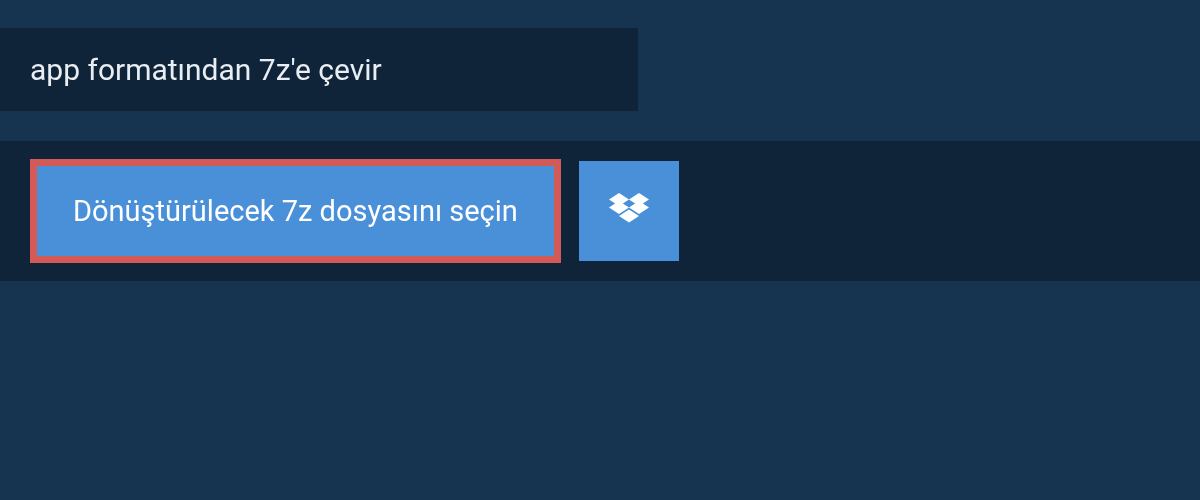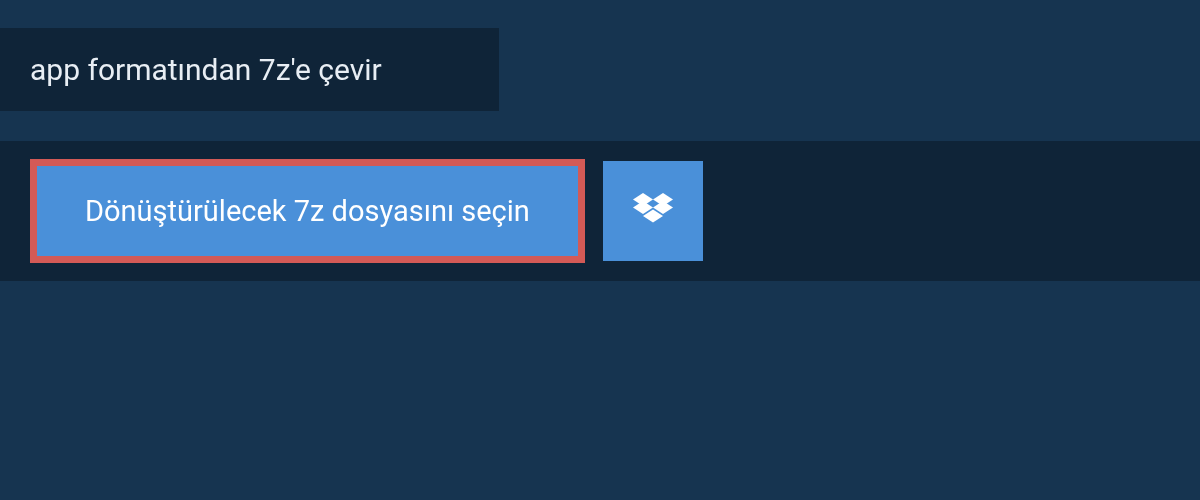--- a/index.html
+++ b/index.html
@@ -9,21 +9,21 @@
     }
     body {
       width: 1200px;
       height: 500px;
       background: #163450;
       font-family: -apple-system, BlinkMacSystemFont, "Segoe UI", Roboto, Helvetica, Arial, sans-serif;
       overflow: hidden;
     }
     .header-bar {
       background: #0f2438;
-      width: 499px;
+      width: 638px;
       padding: 24px 30px;
       margin-top: 28px;
     }
     .header-title {
       color: #e8eef4;
       font-size: 30px;
       font-weight: 400;
     }
     .action-panel {
       background: #0f2438;
@@ -33,21 +33,21 @@
       display: flex;
       align-items: center;
       gap: 18px;
     }
     .select-file-button {
       background: #4a90d9;
       border: 7px solid #d35a56;
       color: #ffffff;
       font-size: 29px;
       font-weight: 400;
-      padding: 28px 48px;
+      padding: 28px 36px;
       cursor: pointer;
       white-space: nowrap;
       text-align: right;
       font-family: inherit;
     }
     .dropbox-button {
       background: #4a90d9;
       width: 100px;
       height: 100px;
       display: flex;

